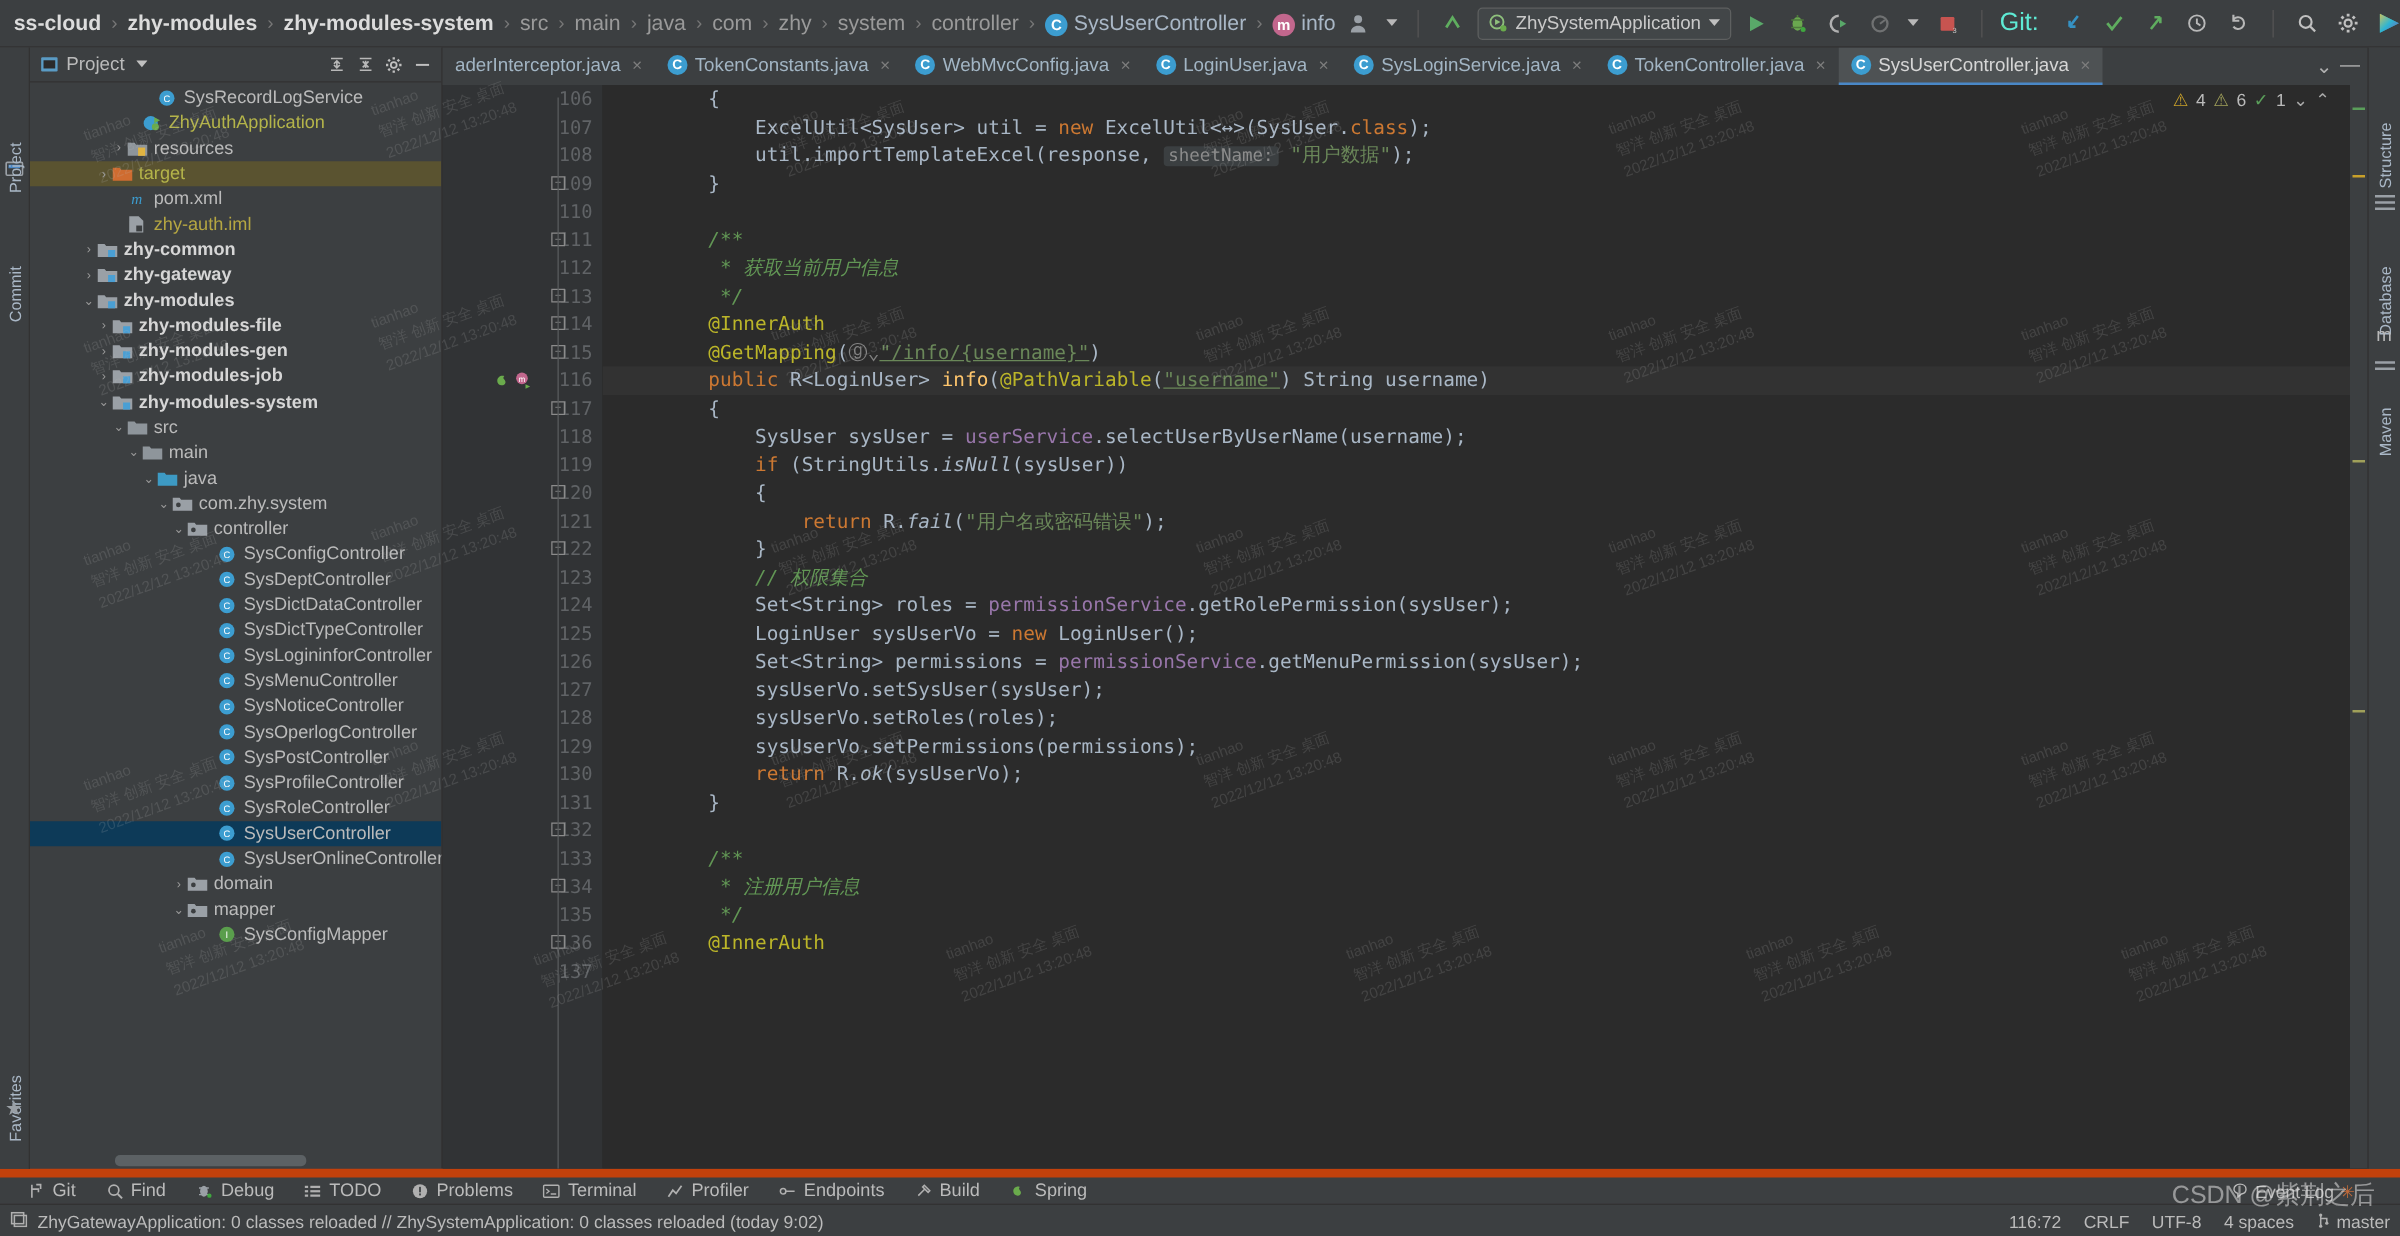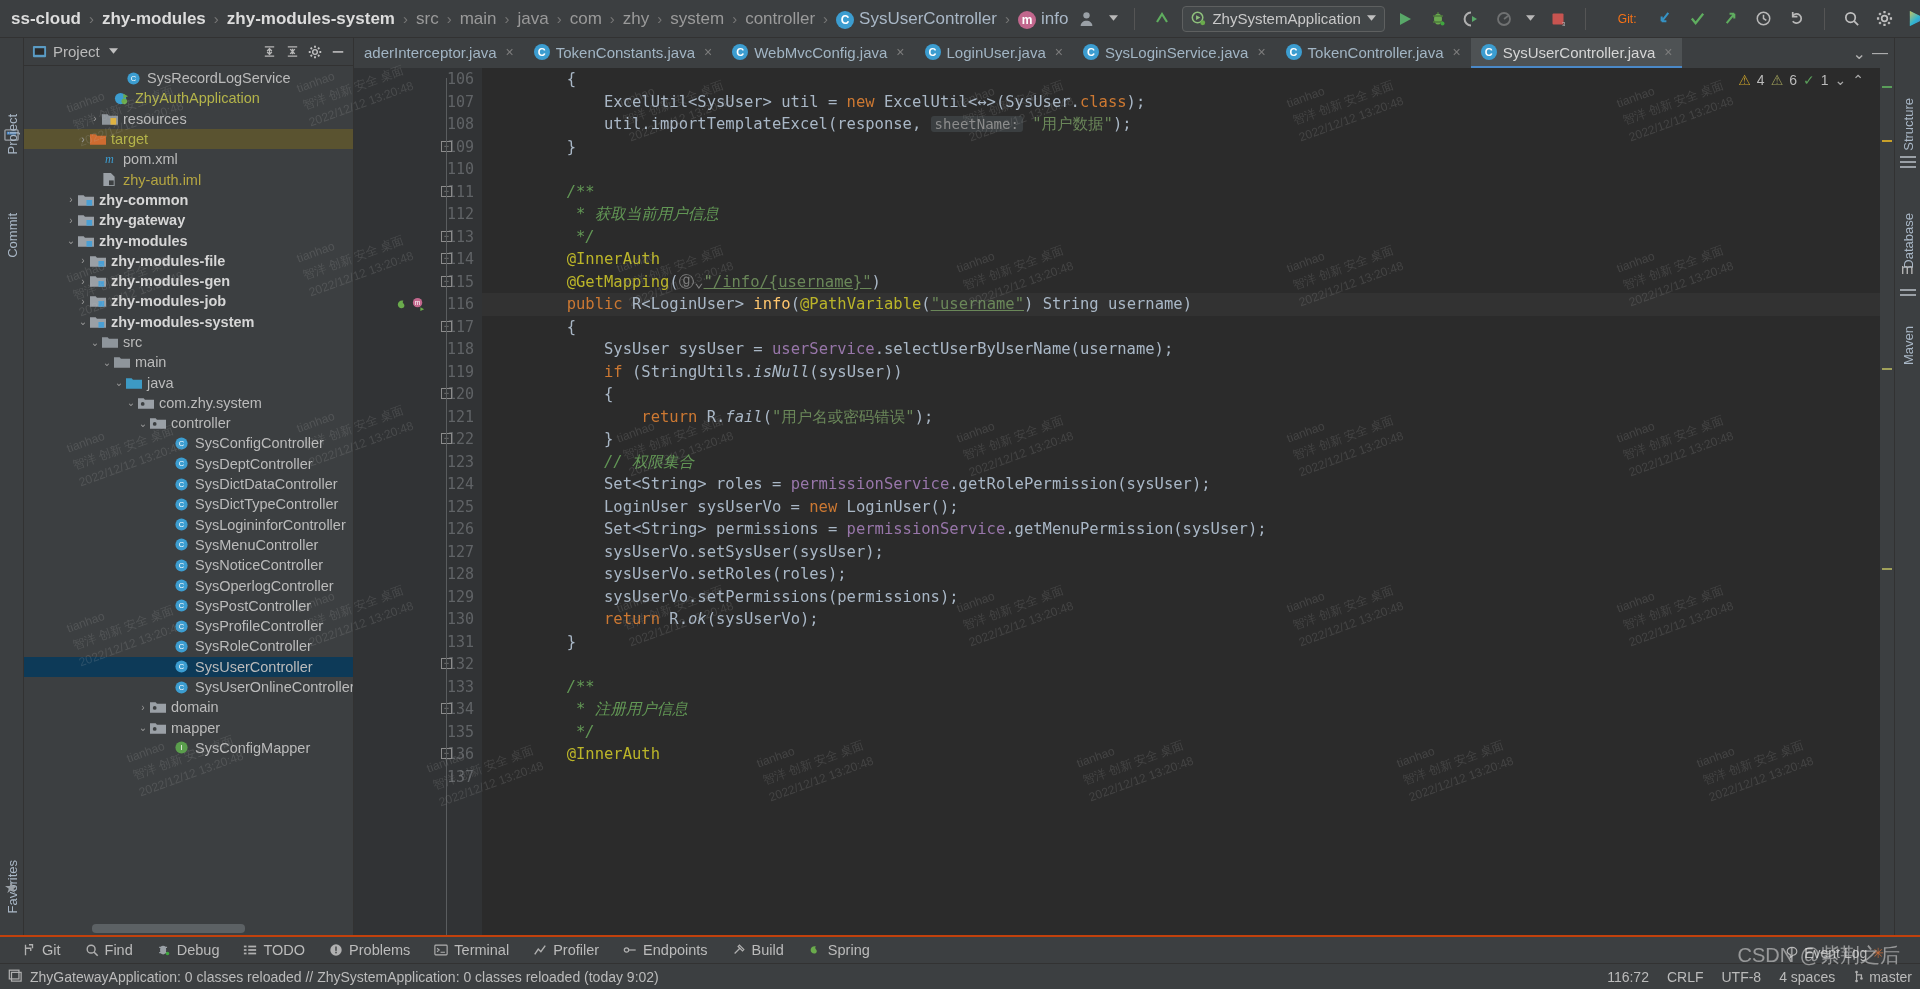--- a/index.html
+++ b/index.html
@@ -21,21 +21,21 @@
   .ci.c{ background:#3c9dd0; }
   .ci.m{ background:#c2678d; }
 
   .tb-spacer{ flex:1; }
   .tb-grp{ display:flex; align-items:center; gap:7px; }
   .tb-btn{ width:26px;height:26px; display:flex; align-items:center; justify-content:center;
            border-radius:3px; cursor:pointer; }
   .vdiv{ width:1px;height:22px;background:#555; margin:0 7px; }
   .runcfg{ display:flex; align-items:center; gap:6px; border:1px solid #5e6060; border-radius:4px;
            height:26px; padding:0 8px; background:#424648; font-size:15px; color:#c9c9c9; cursor:pointer;}
-  .gitlbl{ font-size:12px; color:#f97316; margin:0 8px 0 18px; }
+  .gitlbl{ font-size:20px; color:#5eead4; margin:0 8px 0 0; }
 
   
   .body{ flex:1; display:flex; min-height:0; }
 
   
   .railL{ width:24px; background:#3c3f41; border-right:1px solid #323232; position:relative;
           flex:0 0 24px; }
   .vtext{ position:absolute; left:50%; transform-origin:0 0;
           transform:rotate(-90deg) translate(-100%,-50%); white-space:nowrap;
           font-size:13px; color:#a9b7c6; }
@@ -110,21 +110,21 @@
             font-size:14px; color:#bbb; z-index:5; }
   .warn{ color:#c8a02a; } .warn2{ color:#a0a05a; } .okc{ color:#5a9e5a; }
   .markers{ position:absolute; right:0; top:0; bottom:0; width:14px; background:#3c3f41; }
   .mk{ position:absolute; right:2px; width:10px; height:2px; }
 
   
   .runicon{ position:absolute; display:flex; gap:1px; align-items:center; }
 
   
   .toolbar2{ height:28px; background:#3c3f41; display:flex; align-items:center;
-             padding:0 10px; gap:0; border-top:2px solid #c2410c; flex:0 0 28px; font-size:14.5px;}
+             padding:0 10px; gap:0; border-top:7px solid #c2410c; flex:0 0 28px; font-size:14.5px;}
   .twbtn{ display:flex; align-items:center; gap:6px; padding:0 12px; height:26px;
           color:#bbbbbb; cursor:pointer; }
 
   
   .status{ height:26px; background:#3c3f41; display:flex; align-items:center; padding:0 8px;
            gap:8px; font-size:14px; color:#bbbbbb; border-top:1px solid #323232; flex:0 0 26px;}
   .status .right{ margin-left:auto; display:flex; align-items:center; gap:18px; }
 
   
   .wm{ position:absolute; pointer-events:none; color:rgba(190,190,190,.17);

